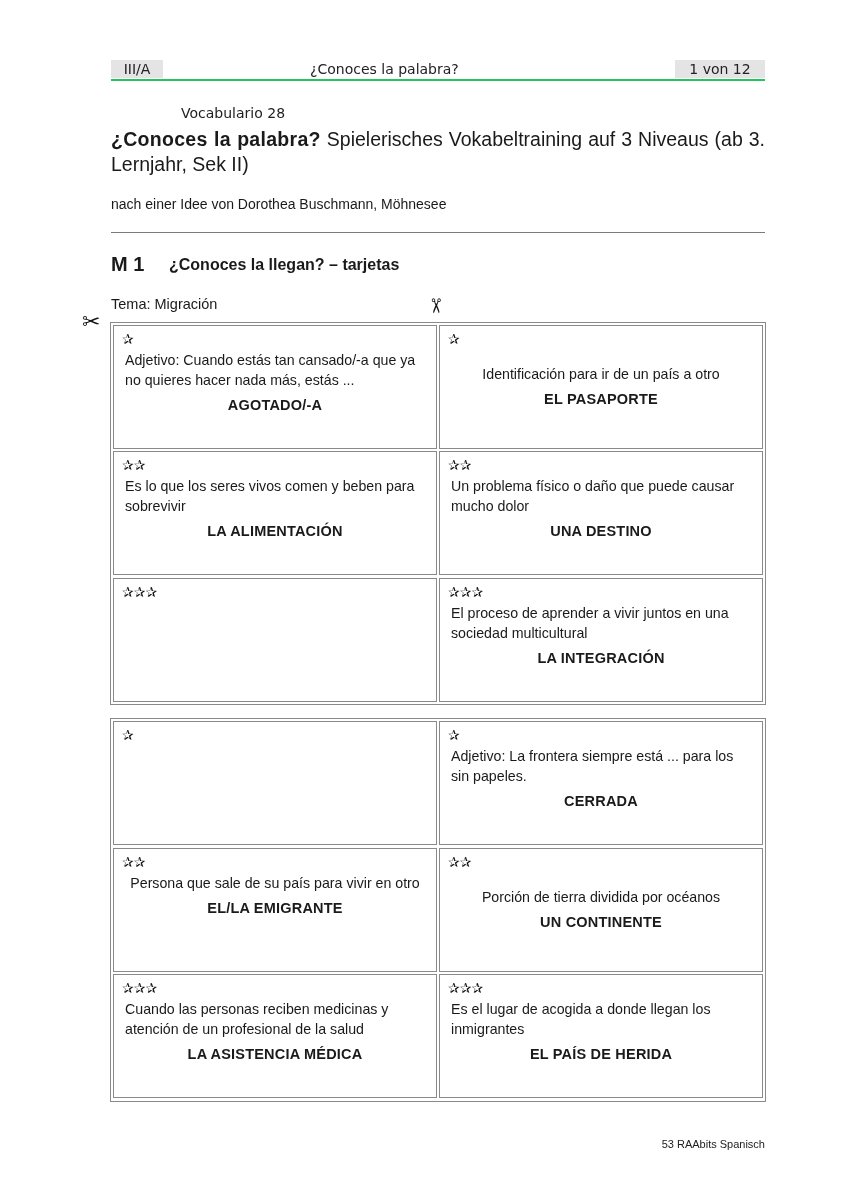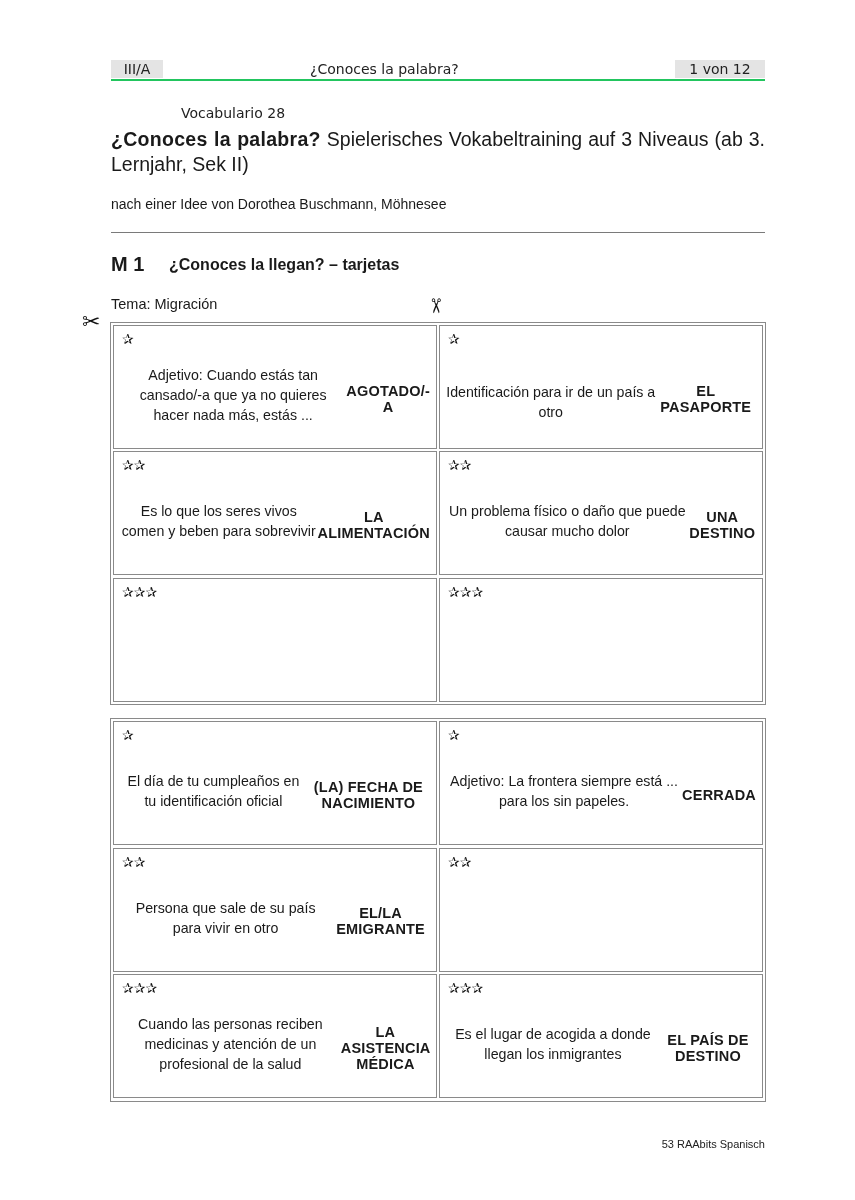--- a/index.html
+++ b/index.html
@@ -43,22 +43,21 @@
     }
     .group-1 { top: 322px; height: 383px; }
     .group-2 { top: 718px; height: 384px; }
     .card {
       border: 1px solid #8a8a8a; box-sizing: border-box; position: relative;
       height: 124px; background: #fff;
     }
     .stars { position: absolute; left: 8px; top: 5px; font-size: 14px; line-height: 16px; letter-spacing: 0; font-family: "DejaVu Sans", sans-serif; color: #111; }
     .card-body {
       position: absolute; left: 6px; right: 6px; top: 24px; bottom: 8px;
-      display: flex; flex-direction: row; align-items: center; justify-content: flex-start;
-      text-align: center;
+      display: flex; flex-direction: column; align-items: center; justify-content: flex-start;
     }
     .clue { font-size: 14.2px; line-height: 20px; max-width: 300px; }
     .clue.single { margin-top: 14px; }
     .answer { font-size: 14.5px; font-weight: bold; margin-top: 7px; letter-spacing: 0.2px; }
 
     .footer { position: absolute; right: 90px; top: 1138px; font-size: 11px; color: #222; }
   </style>
 </head>
 <body>
 
@@ -109,57 +108,61 @@
     <div class="card-body">
       <div class="clue">Un problema físico o daño que puede causar mucho dolor</div>
       <div class="answer">UNA DESTINO</div>
     </div>
   </div>
   <div class="card">
     <span class="stars">✰✰✰</span>
   </div>
   <div class="card">
     <span class="stars">✰✰✰</span>
+    <div class="card-body">
+      <div class="clue">El proceso de aprender a vivir juntos en una sociedad multicultural</div>
+      <div class="answer">LA INTEGRACIÓN</div>
+    </div>
   </div>
 </div>
 
 <div class="card-group group-2">
   <div class="card">
     <span class="stars">✰</span>
-    <div class="card-body">
-      <div class="clue">El día de tu cumpleaños en tu identificación oficial</div>
-      <div class="answer">(LA) FECHA DE NACIMIENTO</div>
-    </div>
   </div>
   <div class="card">
     <span class="stars">✰</span>
     <div class="card-body">
       <div class="clue">Adjetivo: La frontera siempre está ... para los sin papeles.</div>
       <div class="answer">CERRADA</div>
     </div>
   </div>
   <div class="card">
     <span class="stars">✰✰</span>
     <div class="card-body">
       <div class="clue">Persona que sale de su país para vivir en otro</div>
       <div class="answer">EL/LA EMIGRANTE</div>
     </div>
   </div>
   <div class="card">
     <span class="stars">✰✰</span>
+    <div class="card-body">
+      <div class="clue single">Porción de tierra dividida por océanos</div>
+      <div class="answer">UN CONTINENTE</div>
+    </div>
   </div>
   <div class="card">
     <span class="stars">✰✰✰</span>
     <div class="card-body">
       <div class="clue">Cuando las personas reciben medicinas y atención de un profesional de la salud</div>
       <div class="answer">LA ASISTENCIA MÉDICA</div>
     </div>
   </div>
   <div class="card">
     <span class="stars">✰✰✰</span>
     <div class="card-body">
       <div class="clue">Es el lugar de acogida a donde llegan los inmigrantes</div>
-      <div class="answer">EL PAÍS DE DESTINO</div>
+      <div class="answer">EL PAÍS DE HERIDA</div>
     </div>
   </div>
 </div>
 
 <div class="footer">53 RAAbits Spanisch</div>
 
 </body></html>

